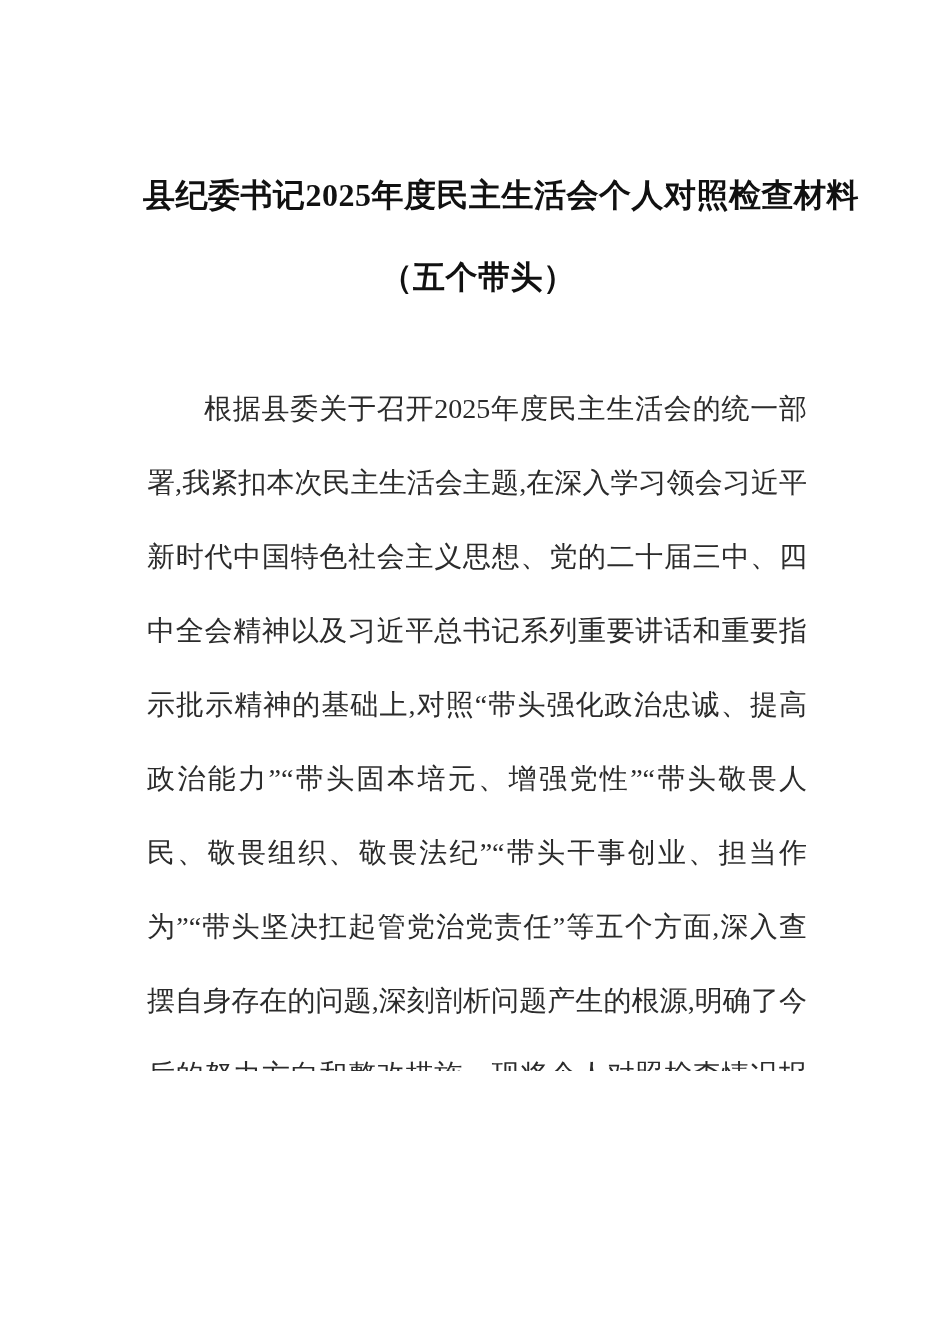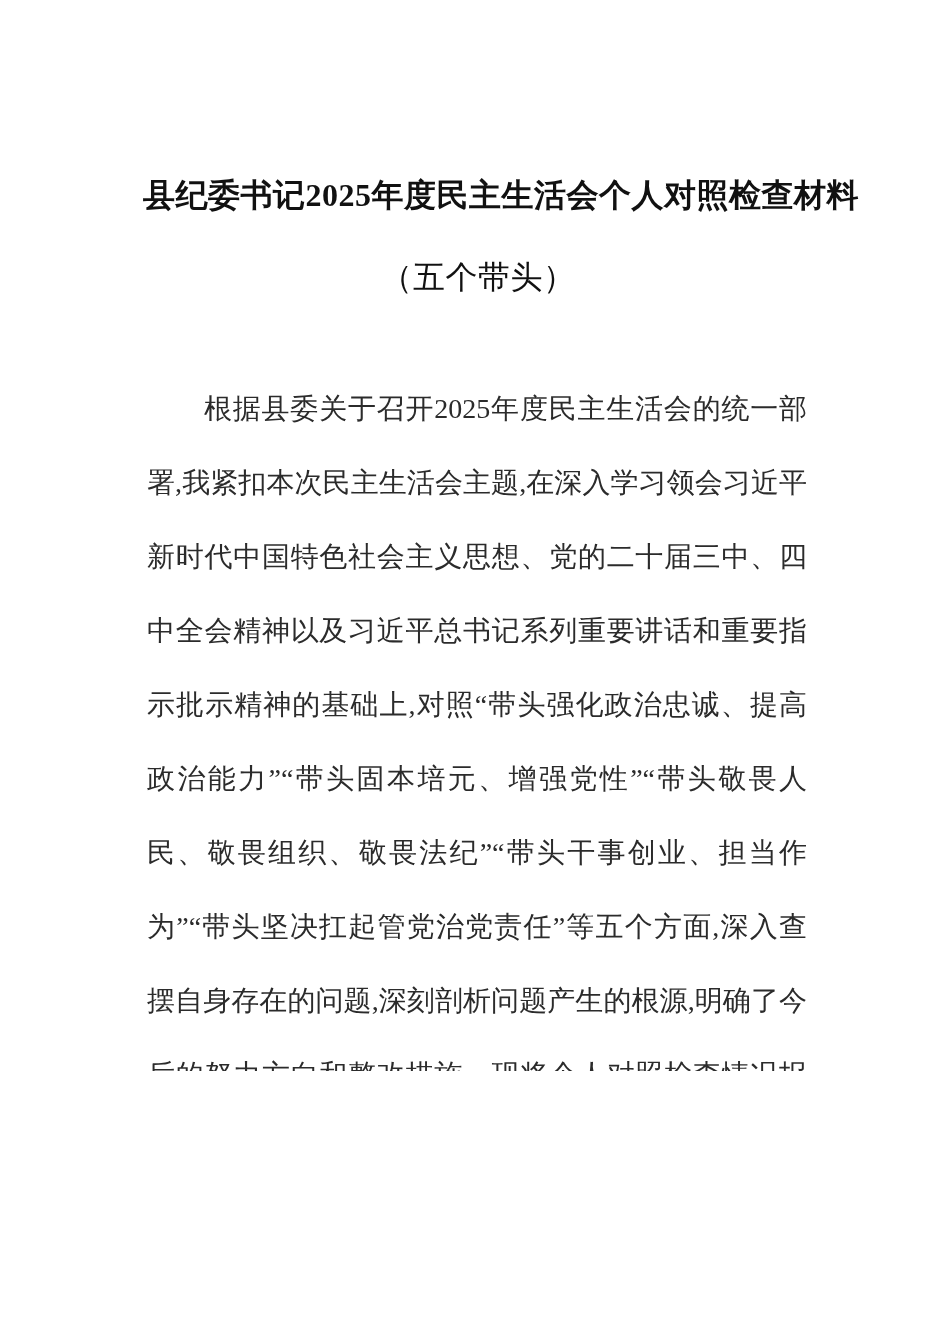--- a/index.html
+++ b/index.html
@@ -29,21 +29,21 @@
     letter-spacing: 0.5px;
     white-space: nowrap;
   }
   .doc-subtitle {
     position: absolute;
     left: 143px;
     top: 212px;
     width: 670px;
     text-align: center;
     font-family: "Liberation Serif", "DejaVu Serif", serif;
-    font-weight: normal;
+    font-weight: bold;
     font-size: 32px;
     line-height: 76px;
     color: #111111;
     letter-spacing: 0.5px;
     white-space: nowrap;
   }
   .body-block {
     position: absolute;
     left: 143px;
     top: 368px;

